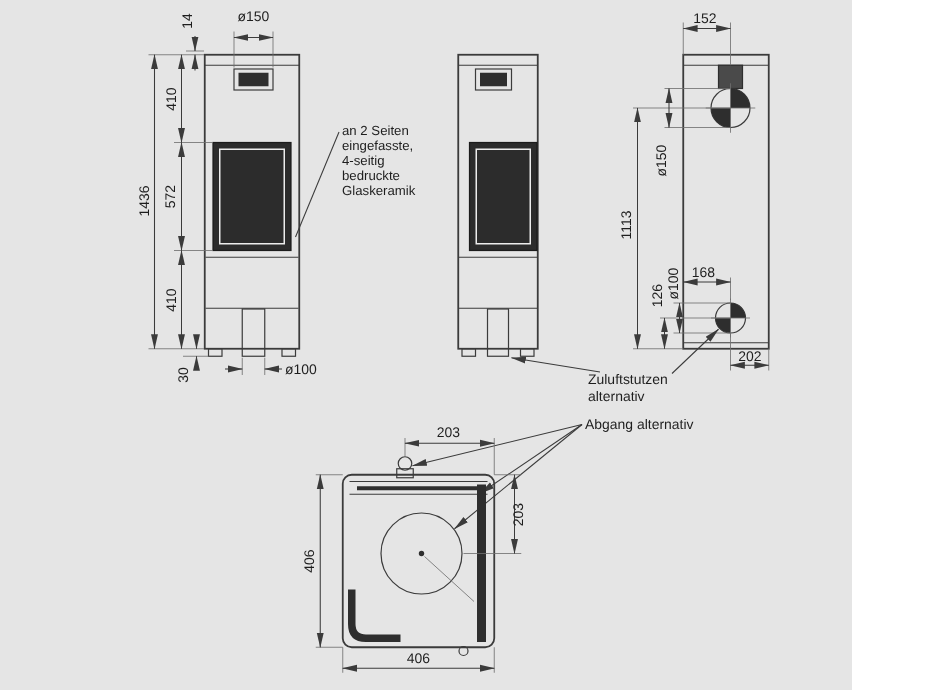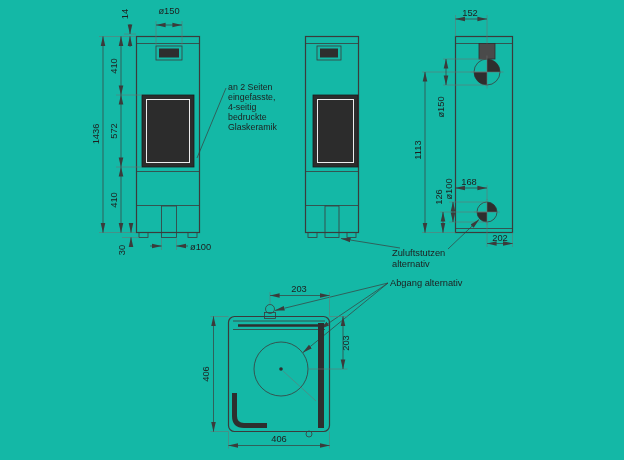--- a/index.html
+++ b/index.html
@@ -1,16 +1,16 @@
 <!DOCTYPE html>
 <html><head>
 <meta charset="utf-8">
 <style>
   html,body{margin:0;padding:0;background:#ffffff;}
-  .stage{width:624px;height:460px;background:#14b8a6;position:relative;overflow:hidden;}
+  .stage{width:568px;height:460px;background:#e5e5e5;position:relative;overflow:hidden;}
   svg{display:block;}
   text{font-family:"Liberation Sans",sans-serif;font-size:9.3px;fill:#1e1e1e;}
   .note{font-size:8.8px;}
   .outline{fill:none;stroke:#3b3b3b;stroke-width:1.2;}
   .detail{fill:none;stroke:#3b3b3b;stroke-width:0.8;}
   .dark{fill:#2e2e2e;stroke:none;}
   .collar{fill:#4a4a4a;stroke:#2e2e2e;stroke-width:0.8;}
   .glass{fill:#2c2c2c;stroke:#1c1c1c;stroke-width:0.8;}
   .glassline{fill:none;stroke:#ededed;stroke-width:1;}
   .ext{fill:none;stroke:#6f6f6f;stroke-width:0.55;}

